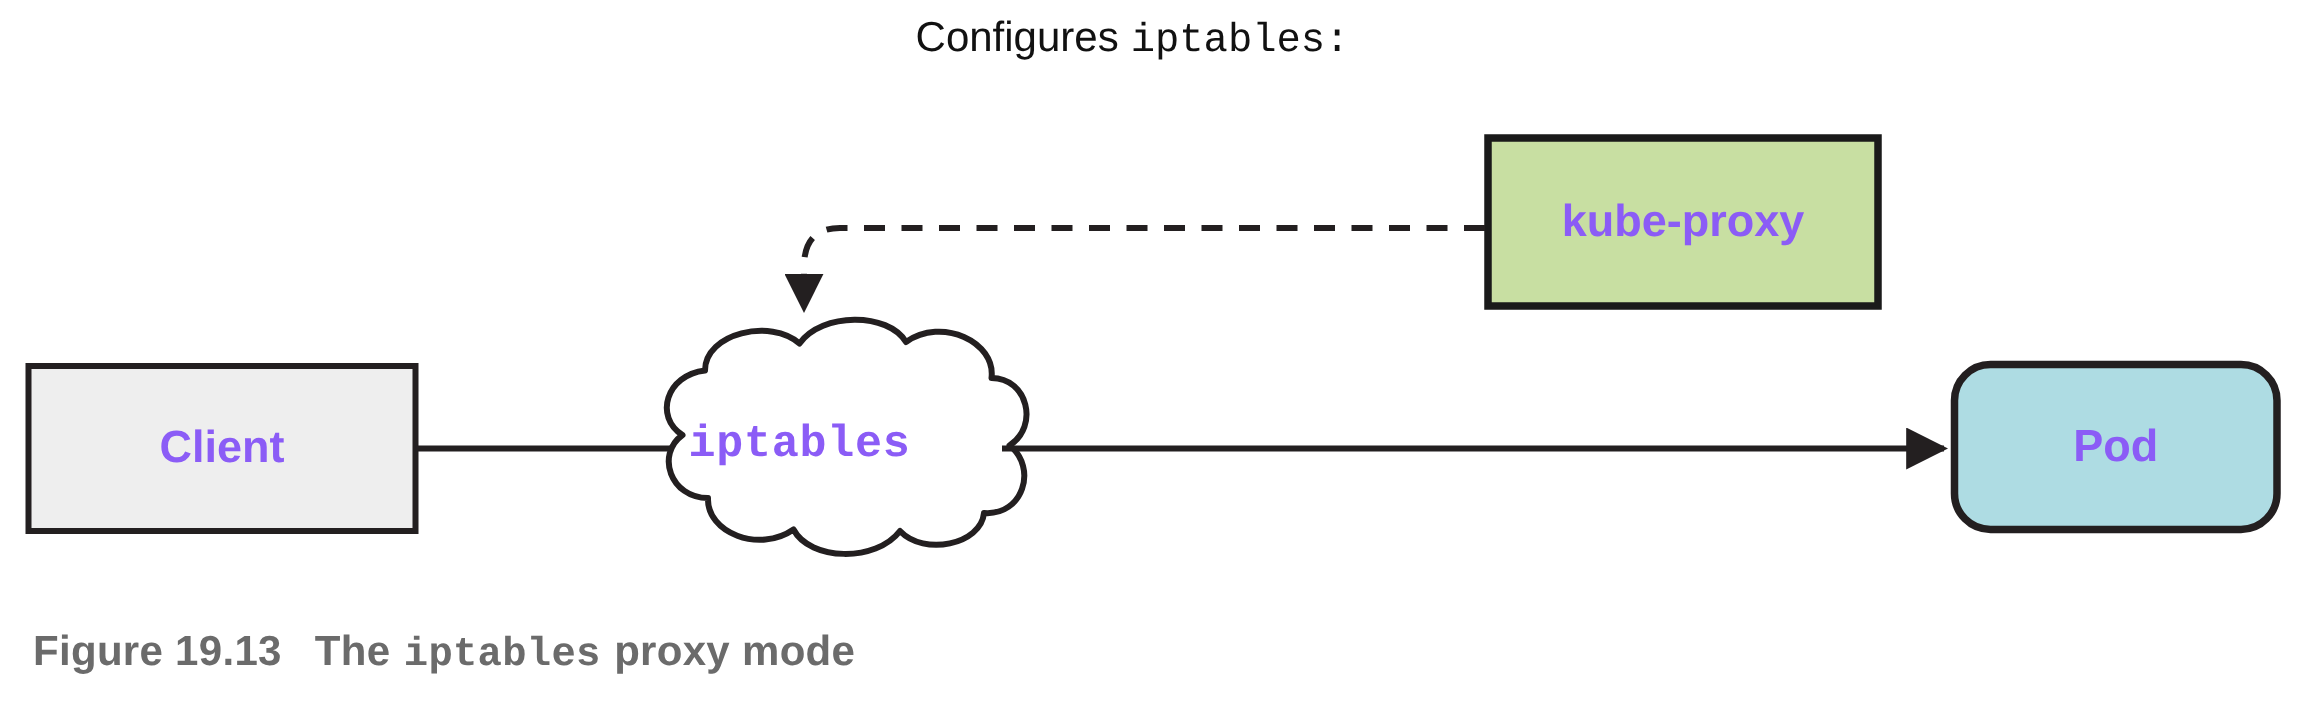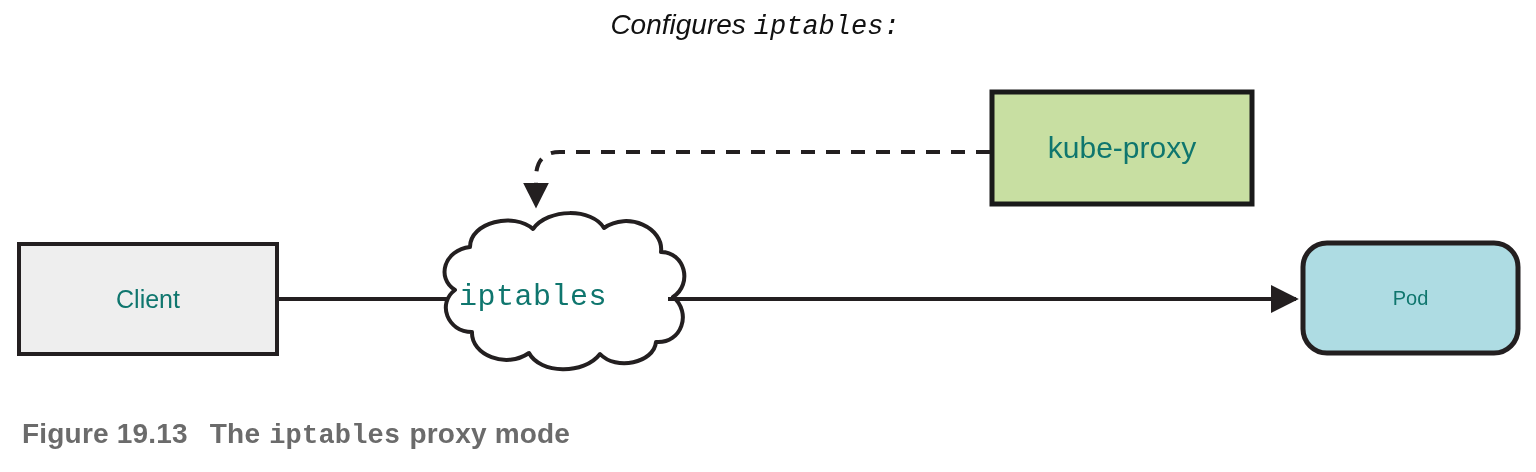--- a/index.html
+++ b/index.html
@@ -24,62 +24,62 @@
     width: 1536px;
     height: 472px;
   }
 
   
   .node-label {
     position: absolute;
     display: flex;
     align-items: center;
     justify-content: center;
-    color: #0f766e;
+    color: #8b5cf6;
     font-family: "Liberation Sans", sans-serif;
     white-space: nowrap;
     pointer-events: none;
+    font-weight: bold;
   }
   .node-label.mono {
     font-family: "Liberation Mono", monospace;
   }
 
   #client-label {
     left: 19px;  top: 244px;  width: 258px; height: 110px;
-    font-size: 25px;
+    font-size: 30px;
     text-align: right;
   }
   #kubeproxy-label {
     left: 992px; top: 92px;   width: 260px; height: 112px;
     font-size: 30px;
   }
   #pod-label {
     left: 1303px; top: 243px; width: 215px; height: 110px;
-    font-size: 20px;
+    font-size: 30px;
   }
   #iptables-cloud-label {
     left: 398px; top: 232px; width: 270px; height: 130px;
     font-size: 30px;
     letter-spacing: 0.5px;
   }
 
   
   #annotation {
     position: absolute;
     left: 515px;
     top: 6px;
     width: 480px;
     text-align: center;
     color: #111111;
     font-size: 28px;
     line-height: 38px;
   }
   #annotation .line {
     white-space: nowrap;
-    font-style: italic;
   }
   #annotation .mono {
     font-family: "Liberation Mono", monospace;
     font-size: 27px;
   }
 
   
   #figure-caption {
     position: absolute;
     left: 22px;

